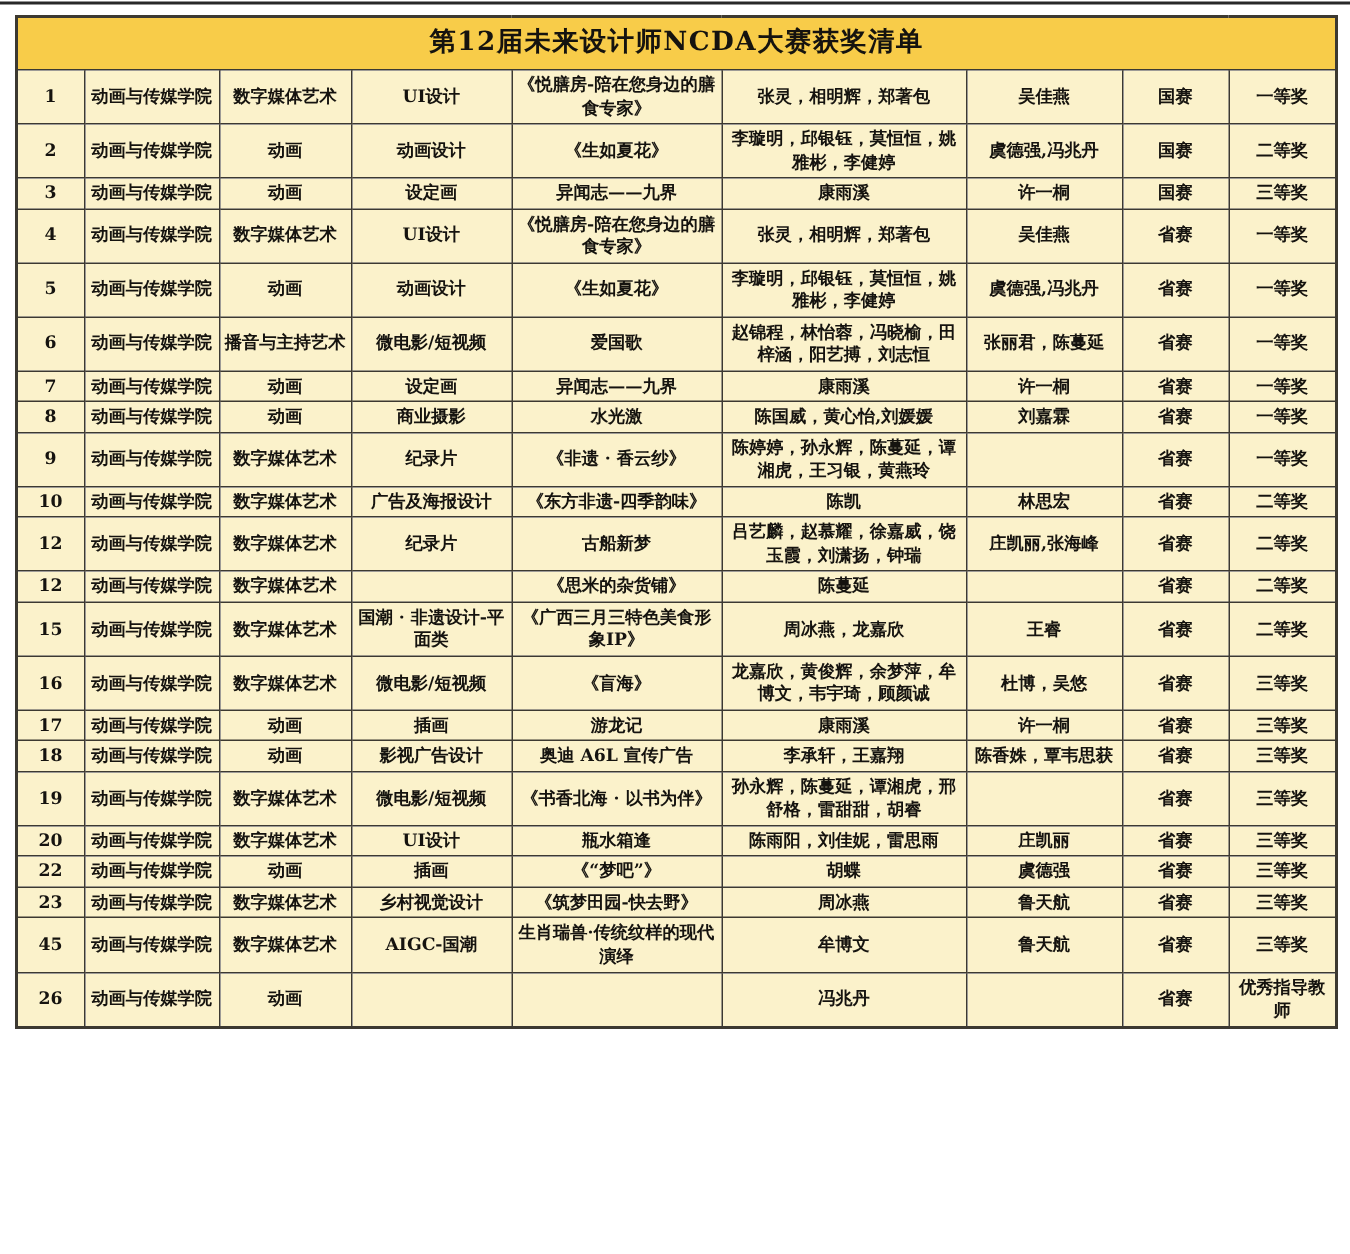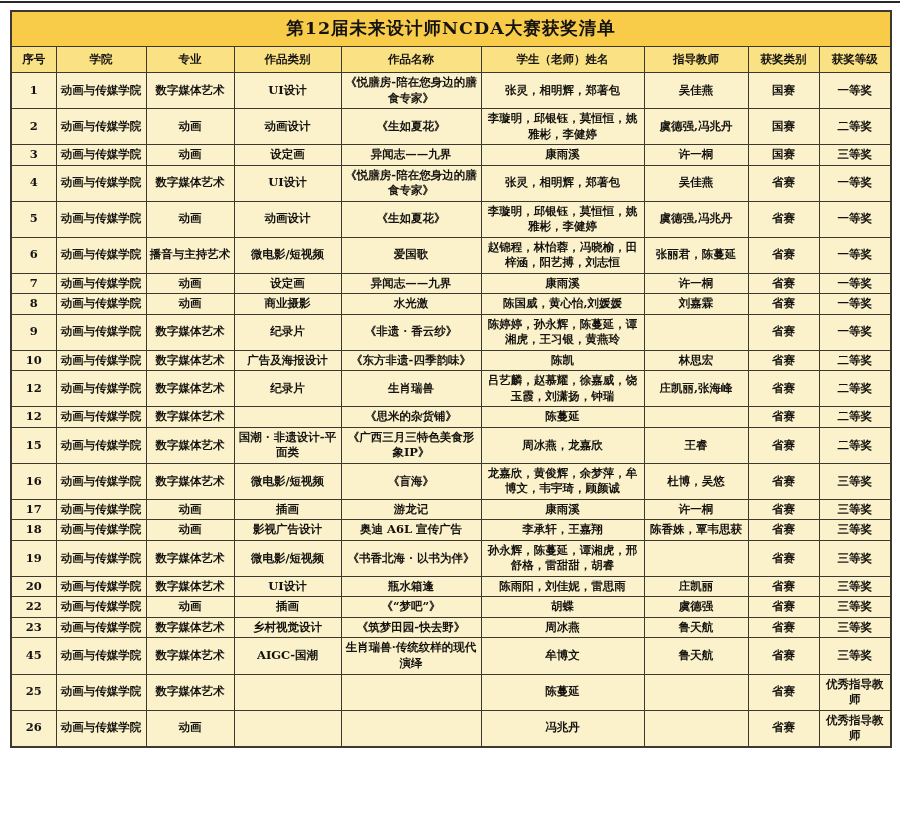--- a/index.html
+++ b/index.html
@@ -52,31 +52,20 @@
         <col style="width: 140px;">
         <col style="width: 163px;">
         <col style="width: 104px;">
         <col style="width: 71px;">
         <col style="width: 72px;">
       </colgroup>
     <thead>
       <tr>
         <th class="title-cell" colspan="9">第12届未来设计师NCDA大赛获奖清单</th>
       </tr>
-      <tr>
-          <th class="col-head">序号</th>
-          <th class="col-head">学院</th>
-          <th class="col-head">专业</th>
-          <th class="col-head">作品类别</th>
-          <th class="col-head">作品名称</th>
-          <th class="col-head">学生（老师）姓名</th>
-          <th class="col-head">指导教师</th>
-          <th class="col-head">获奖类别</th>
-          <th class="col-head">获奖等级</th>
-        </tr>
     </thead>
     <tbody>
         <tr>
           <td>1</td>
           <td>动画与传媒学院</td>
           <td>数字媒体艺术</td>
           <td>UI设计</td>
           <td>《悦膳房-陪在您身边的膳食专家》</td>
           <td>张灵，相明辉，郑著包</td>
           <td>吴佳燕</td>
@@ -180,21 +169,21 @@
           <td>陈凯</td>
           <td>林思宏</td>
           <td>省赛</td>
           <td>二等奖</td>
         </tr>
         <tr>
           <td>12</td>
           <td>动画与传媒学院</td>
           <td>数字媒体艺术</td>
           <td>纪录片</td>
-          <td>生肖瑞兽</td>
+          <td>古船新梦</td>
           <td>吕艺麟，赵慕耀，徐嘉威，饶玉霞，刘潇扬，钟瑞</td>
           <td>庄凯丽,张海峰</td>
           <td>省赛</td>
           <td>二等奖</td>
         </tr>
         <tr>
           <td>12</td>
           <td>动画与传媒学院</td>
           <td>数字媒体艺术</td>
           <td></td>
@@ -295,31 +284,20 @@
         <tr>
           <td>45</td>
           <td>动画与传媒学院</td>
           <td>数字媒体艺术</td>
           <td>AIGC-国潮</td>
           <td>生肖瑞兽·传统纹样的现代演绎</td>
           <td>牟博文</td>
           <td>鲁天航</td>
           <td>省赛</td>
           <td>三等奖</td>
-        </tr>
-        <tr>
-          <td>25</td>
-          <td>动画与传媒学院</td>
-          <td>数字媒体艺术</td>
-          <td></td>
-          <td></td>
-          <td>陈蔓延</td>
-          <td></td>
-          <td>省赛</td>
-          <td>优秀指导教师</td>
         </tr>
         <tr>
           <td>26</td>
           <td>动画与传媒学院</td>
           <td>动画</td>
           <td></td>
           <td></td>
           <td>冯兆丹</td>
           <td></td>
           <td>省赛</td>

